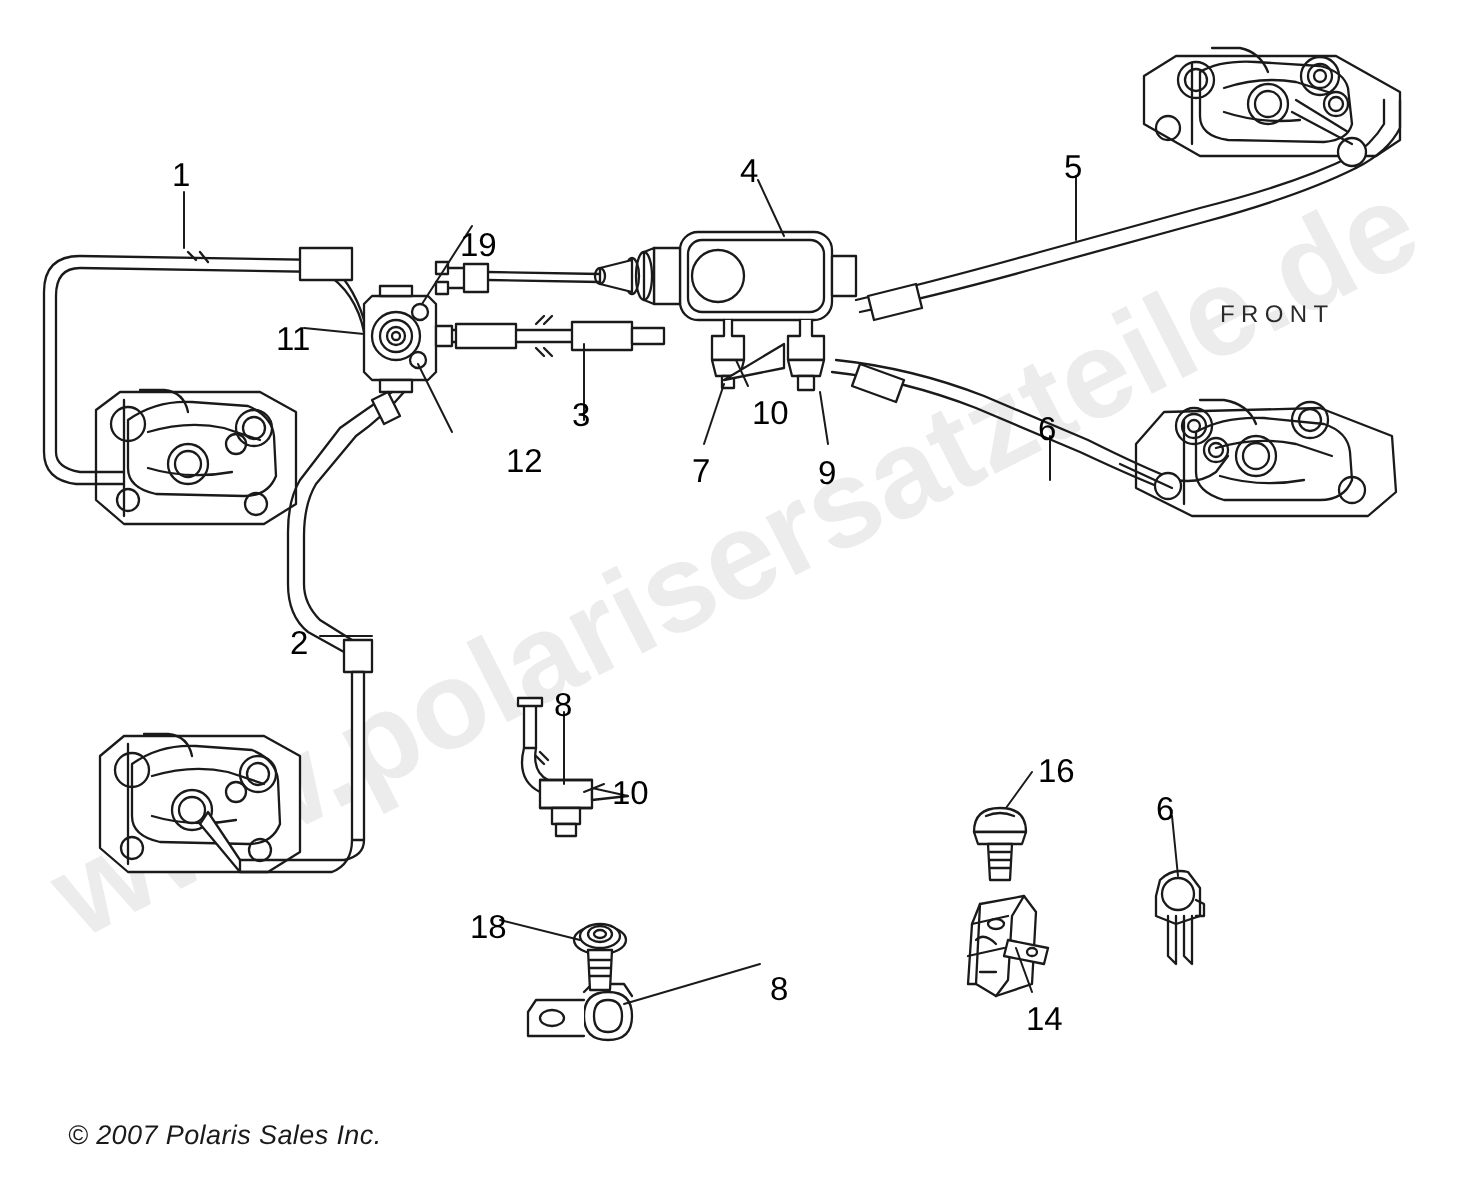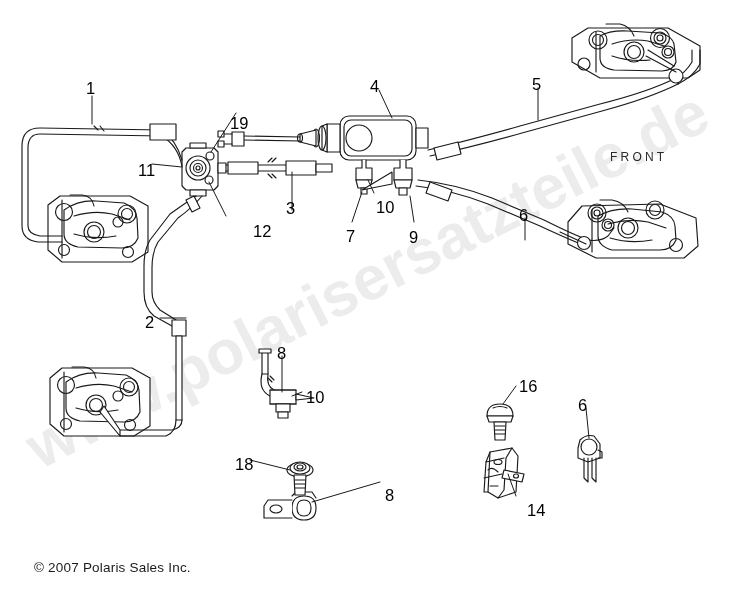--- a/index.html
+++ b/index.html
@@ -2,21 +2,21 @@
 <html><head>
 <meta charset="utf-8">
 <style>
   html,body{margin:0;padding:0;background:#ffffff;}
   body{width:741px;height:591px;overflow:hidden;
        font-family:"Liberation Sans","DejaVu Sans",sans-serif;}
   #stage{position:relative;width:741px;height:591px;background:#fff;}
   #stage svg{position:absolute;left:0;top:0;}
   .wm{position:absolute;left:0;top:0;width:741px;height:591px;pointer-events:none;}
   .copy{position:absolute;left:34px;top:560px;font-size:13.5px;color:#1a1a1a;
-        letter-spacing:.2px;white-space:nowrap;}
+        letter-spacing:.2px;white-space:nowrap;font-style:italic;}
   .front{position:absolute;left:610px;top:150px;font-size:12px;color:#2a2a2a;
          letter-spacing:3.2px;}
   .cal{position:absolute;font-size:16.5px;color:#000;line-height:1;white-space:nowrap;}
 </style>
 </head>
 <body>
 
 <div id="stage">
 
   <svg class="wm" width="741" height="591">
@@ -287,19 +287,19 @@
       <div class="cal" style="left: 532px; top: 76px;">5</div>
       <div class="cal" style="left: 519px; top: 207px;">6</div>
       <div class="cal" style="left: 346px; top: 228px;">7</div>
       <div class="cal" style="left: 277px; top: 345px;">8</div>
       <div class="cal" style="left: 409px; top: 229px;">9</div>
       <div class="cal" style="left: 376px; top: 199px;">10</div>
       <div class="cal" style="left: 306px; top: 389px;">10</div>
       <div class="cal" style="left: 138px; top: 162px;">11</div>
       <div class="cal" style="left: 228px; top: 223px; margin-left: 25px;">12</div>
       <div class="cal" style="left: 385px; top: 487px;">8</div>
-      <div class="cal" style="left: 527px; top: 502px;">14</div>
+      <div class="cal" style="left: 513px; top: 502px;">14</div>
       <div class="cal" style="left: 578px; top: 397px;">6</div>
       <div class="cal" style="left: 230px; top: 115px;">19</div>
       <div class="cal" style="left: 519px; top: 378px;">16</div>
       <div class="cal" style="left: 235px; top: 456px;">18</div>
     </div>
 </div>
 
 </body></html>

